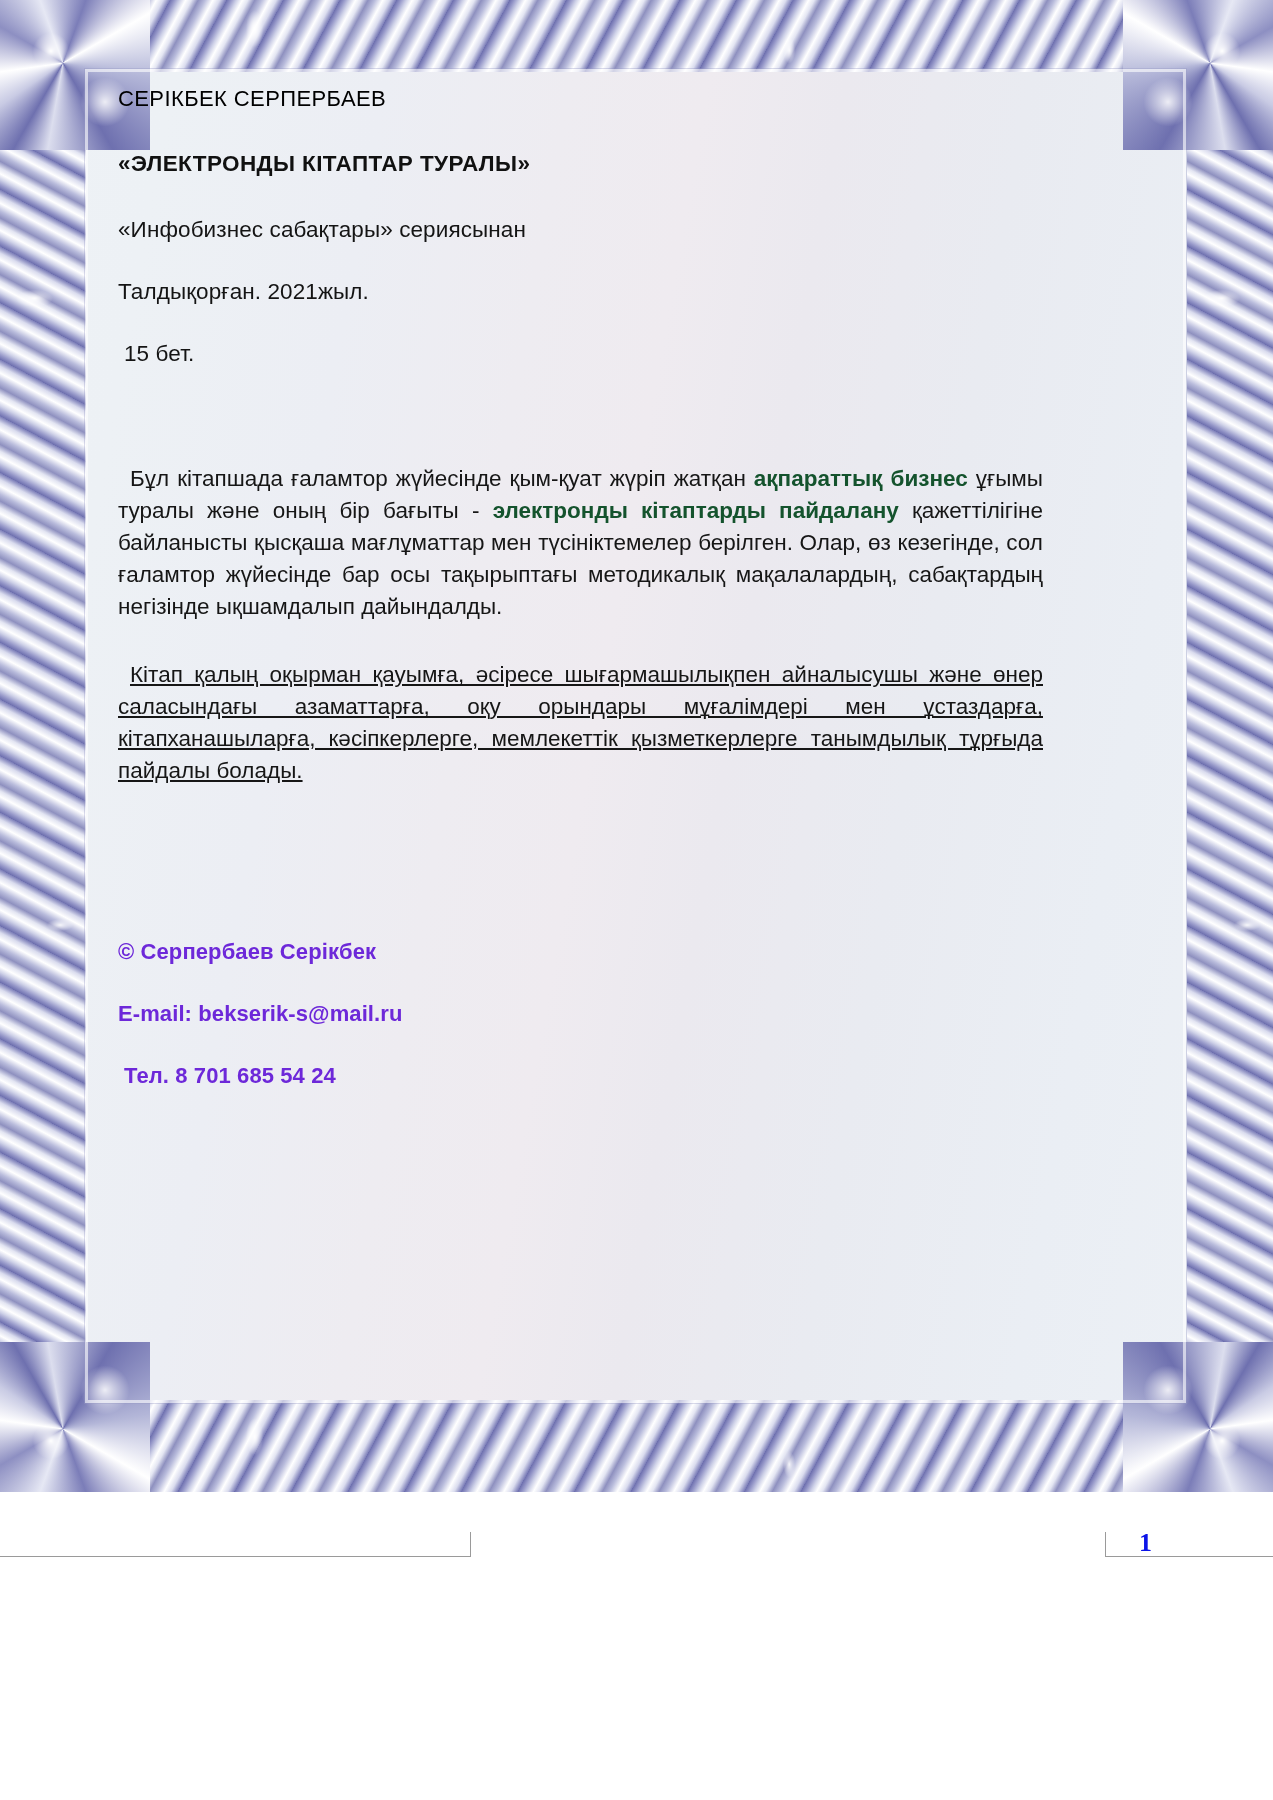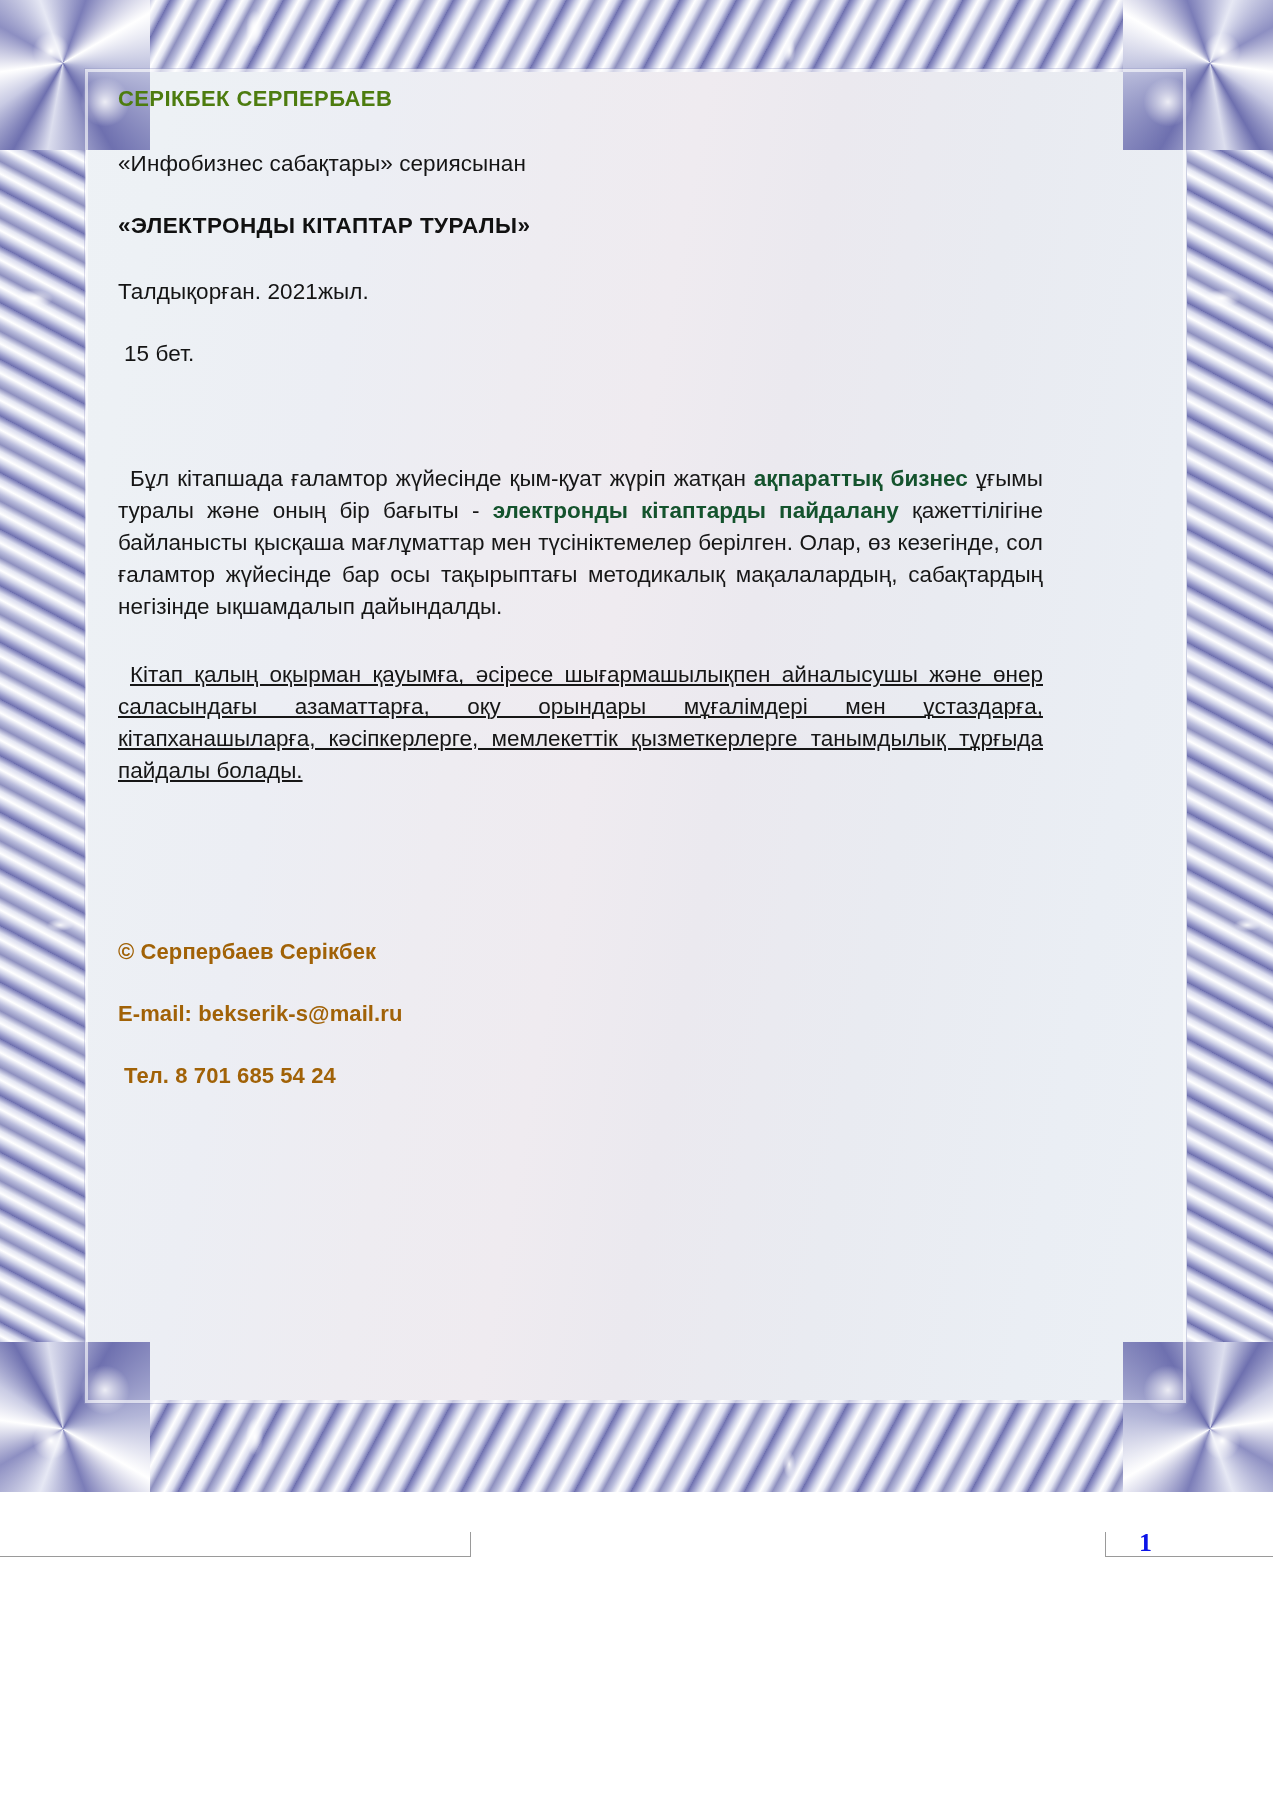--- a/index.html
+++ b/index.html
@@ -134,22 +134,22 @@
   }
 
   .line {
     margin: 0 0 36px 0;
     font-size: 22.5px;
     color: #141414;
     line-height: 1.15;
     letter-spacing: .1px;
   }
   .author {
-    color: #4d7c0f;
-    font-weight: bold;
+    color: #000000;
+    font-weight: normal;
     font-size: 22px;
     letter-spacing: .4px;
     margin-bottom: 40px;
   }
   .title-line {
     font-weight: bold;
     font-size: 22.5px;
     color: #111111;
     letter-spacing: .4px;
     margin-bottom: 40px;
@@ -173,21 +173,21 @@
     font-weight: bold;
   }
 
   #contact {
     margin-top: 152px;
   }
   .contact-line {
     margin: 0 0 36px 0;
     font-size: 22px;
     font-weight: bold;
-    color: #a16207;
+    color: #6d28d9;
     letter-spacing: .1px;
   }
   #contact-phone { padding-left: 6px; margin-bottom: 16px; }
 
   
   #footer {
     position: absolute;
     left: 0;
     top: 1492px;
     width: 1273px;
@@ -230,23 +230,23 @@
   <div class="corner" id="corner-tr"></div>
   <div class="corner" id="corner-bl"></div>
   <div class="corner" id="corner-br"></div>
 
   <div id="inner-keyline"></div>
 
   <div id="content">
 
     <p class="line author">СЕРІКБЕК  СЕРПЕРБАЕВ</p>
 
+    <p class="line title-line">«ЭЛЕКТРОНДЫ  КІТАПТАР  ТУРАЛЫ»</p>
+
     <p class="line">«Инфобизнес сабақтары» сериясынан</p>
-
-    <p class="line title-line">«ЭЛЕКТРОНДЫ  КІТАПТАР  ТУРАЛЫ»</p>
 
 
     <p class="line">Талдықорған.  2021жыл.</p>
 
     <p class="line pages-line">15 бет.</p>
 
     <p class="para" id="para-1"><span class="ind"></span><span>Бұл  кітапшада   ғаламтор  жүйесінде  қым-қуат жүріп жатқан </span><span class="hl">ақпараттық бизнес</span><span> ұғымы  туралы  және  оның  бір  бағыты - </span><span class="hl">электронды  кітаптарды  пайдалану</span><span> қажеттілігіне  байланысты  қысқаша  мағлұматтар  мен  түсініктемелер   берілген. Олар,  өз кезегінде,  сол ғаламтор жүйесінде бар осы тақырыптағы методикалық мақалалардың, сабақтардың  негізінде ықшамдалып дайындалды.</span></p>
 
     <p class="para" id="para-2"><span class="ind"></span><span>Кітап  қалың  оқырман  қауымға,  әсіресе шығармашылықпен айналысушы  және  өнер  саласындағы  азаматтарға,  оқу  орындары  мұғалімдері  мен  ұстаздарға, кітапханашыларға,  кәсіпкерлерге,  мемлекеттік  қызметкерлерге  танымдылық тұрғыда  пайдалы болады.</span></p>
 

